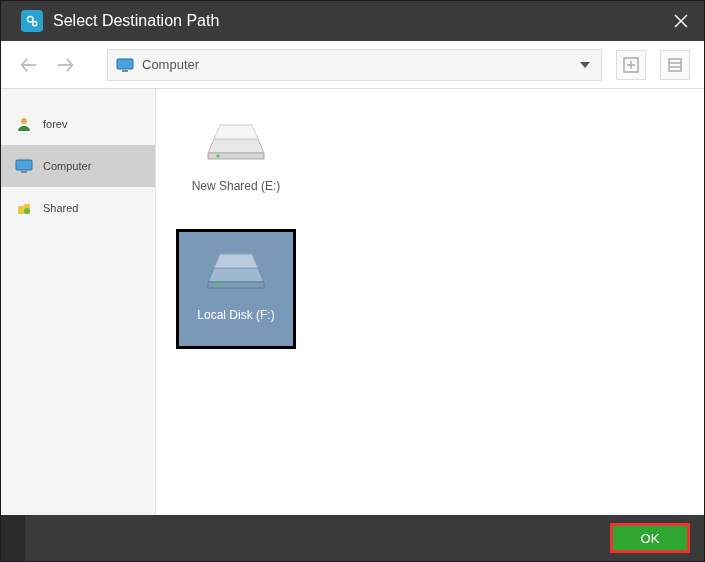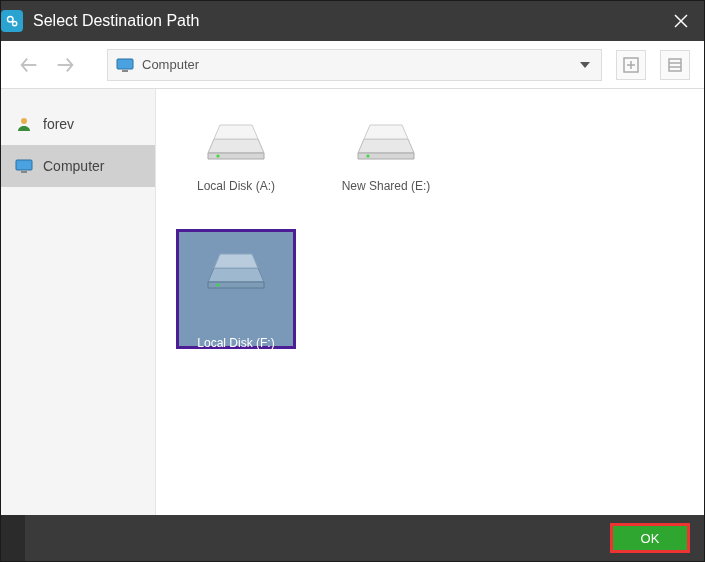--- a/index.html
+++ b/index.html
@@ -1,21 +1,21 @@
 <!DOCTYPE html>
 <html><head>
 <meta charset="utf-8">
 <style>
   * { box-sizing: border-box; margin: 0; padding: 0; font-family: "Segoe UI", Arial, sans-serif; }
   body { background: #2b2b2b; width: 705px; height: 562px; overflow: hidden; }
 
   .window { width: 705px; height: 562px; display: flex; flex-direction: column; border: 1px solid #1a1a1a; }
 
   
-  .titlebar { height: 40px; background: #3a3a3a; display: flex; align-items: center; padding-left: 0; }
+  .titlebar { height: 40px; background: #3a3a3a; display: flex; align-items: center; padding-left: 20px; }
   .titlebar .app-icon { width: 22px; height: 22px; background: #2aa3d1; border-radius: 4px; display: flex; align-items: center; justify-content: center; margin-right: 10px; }
   .titlebar .app-icon svg { width: 14px; height: 14px; }
   .titlebar .title { color: #fff; font-size: 16px; flex: 1; }
   .titlebar .close { width: 46px; height: 40px; display: flex; align-items: center; justify-content: center; cursor: pointer; }
   .titlebar .close svg { width: 14px; height: 14px; stroke: #fff; stroke-width: 1.5; }
 
   
   .toolbar { height: 48px; background: #fff; border-bottom: 1px solid #ddd; display: flex; align-items: center; padding: 0 14px; gap: 8px; }
   .nav-arrow { width: 28px; height: 28px; display: flex; align-items: center; justify-content: center; cursor: pointer; }
   .nav-arrow svg { width: 22px; height: 22px; stroke: #bfbfbf; stroke-width: 2; fill: none; }
@@ -25,29 +25,29 @@
   .pathbar .path-text { color: #555; font-size: 13px; flex: 1; }
   .pathbar .dd { width: 16px; display: flex; justify-content: center; cursor: pointer; }
   .pathbar .dd svg { width: 10px; height: 6px; fill: #555; }
   .tool-btn { width: 30px; height: 30px; border: 1px solid #ddd; background: #fafafa; display: flex; align-items: center; justify-content: center; cursor: pointer; margin-left: 6px; }
   .tool-btn svg { width: 16px; height: 16px; stroke: #888; fill: none; stroke-width: 1.5; }
 
   
   .body { flex: 1; background: #fff; display: flex; }
 
   .sidebar { width: 155px; background: #f5f5f5; border-right: 1px solid #e5e5e5; padding-top: 14px; }
-  .side-item { height: 42px; display: flex; align-items: center; padding-left: 14px; cursor: pointer; font-size: 14px; color: #444; gap: 10px; }
+  .side-item { height: 42px; display: flex; align-items: center; padding-left: 14px; cursor: pointer; font-size: 11px; color: #444; gap: 10px; }
   .side-item.selected { background: #d0d0d0; }
   .side-ico { width: 18px; height: 18px; display: flex; align-items: center; justify-content: center; }
 
   .content { flex: 1; padding: 20px 0 0 20px; display: flex; flex-wrap: wrap; align-content: flex-start; gap: 0 30px; }
   .drive { width: 120px; height: 120px; display: flex; flex-direction: column; align-items: center; justify-content: flex-start; cursor: pointer; text-align: center; }
   .drive .drv-icon { width: 60px; height: 48px; margin-top: 8px; margin-bottom: 14px; }
   .drive .drv-label { font-size: 12px; color: #555; }
-  .drive.selected { background: #7a99b8; border: 3px solid #4c1d95; gap: 28px; }
+  .drive.selected { background: #7a99b8; border: 3px solid #000000; }
   .drive.selected .drv-label { color: #fff; }
   .drive.selected .drv-icon { margin-top: 14px; }
 
   
   .footer { height: 46px; background: #3a3a3a; display: flex; align-items: center; justify-content: flex-end; padding-right: 14px; gap: 12px; margin-left: 24px; }
   .btn { width: 80px; height: 28px; display: flex; align-items: center; justify-content: center; font-size: 13px; color: #fff; cursor: pointer; }
   .btn-ok { background: #2fa62f; border: 3px solid #e33; height: 30px; }
   .btn-cancel { background: #2fa62f; }
 </style>
 </head>
@@ -131,36 +131,34 @@
       <div class="side-item selected">
         <span class="side-ico">
           <svg viewBox="0 0 18 14" width="18" height="14">
               <rect x="1" y="1" width="16" height="10" rx="1" fill="#4aa3e0" stroke="#2b6fa0"></rect>
               <rect x="6" y="12" width="6" height="2" fill="#888"></rect>
             </svg>
         </span>
         <span>Computer</span>
       </div>
 
+      <div class="side-item">
+        <span class="side-ico">
+          <svg viewBox="0 0 16 16" width="16" height="16">
+              <path d="M2 6 h5 l2 -2 h5 v10 h-12 z" fill="#f4c542"></path>
+              <circle cx="11" cy="11" r="3" fill="#6bbb4a"></circle>
+            </svg>
+        </span>
+        <span>Shared</span>
+      </div>
 
     </div>
 
     <div class="content">
 
-      <div class="drive">
-        <div class="drv-icon">
-          <svg viewBox="0 0 60 48">
-              <polygon points="8,22 52,22 58,36 2,36" fill="#e8e8e8" stroke="#bbb"></polygon>
-              <polygon points="8,22 52,22 46,8 14,8" fill="#f5f5f5" stroke="#ccc"></polygon>
-              <polygon points="2,36 58,36 58,42 2,42" fill="#d6d6d6" stroke="#aaa"></polygon>
-              <circle cx="12" cy="39" r="1.6" fill="#3adb3a"></circle>
-            </svg>
-        </div>
-        <div class="drv-label">Local Disk (A:)</div>
-      </div>
 
 
       <div class="drive">
         <div class="drv-icon">
           <svg viewBox="0 0 60 48">
               <polygon points="8,22 52,22 58,36 2,36" fill="#e8e8e8" stroke="#bbb"></polygon>
               <polygon points="8,22 52,22 46,8 14,8" fill="#f5f5f5" stroke="#ccc"></polygon>
               <polygon points="2,36 58,36 58,42 2,42" fill="#d6d6d6" stroke="#aaa"></polygon>
               <circle cx="12" cy="39" r="1.6" fill="#3adb3a"></circle>
             </svg>

